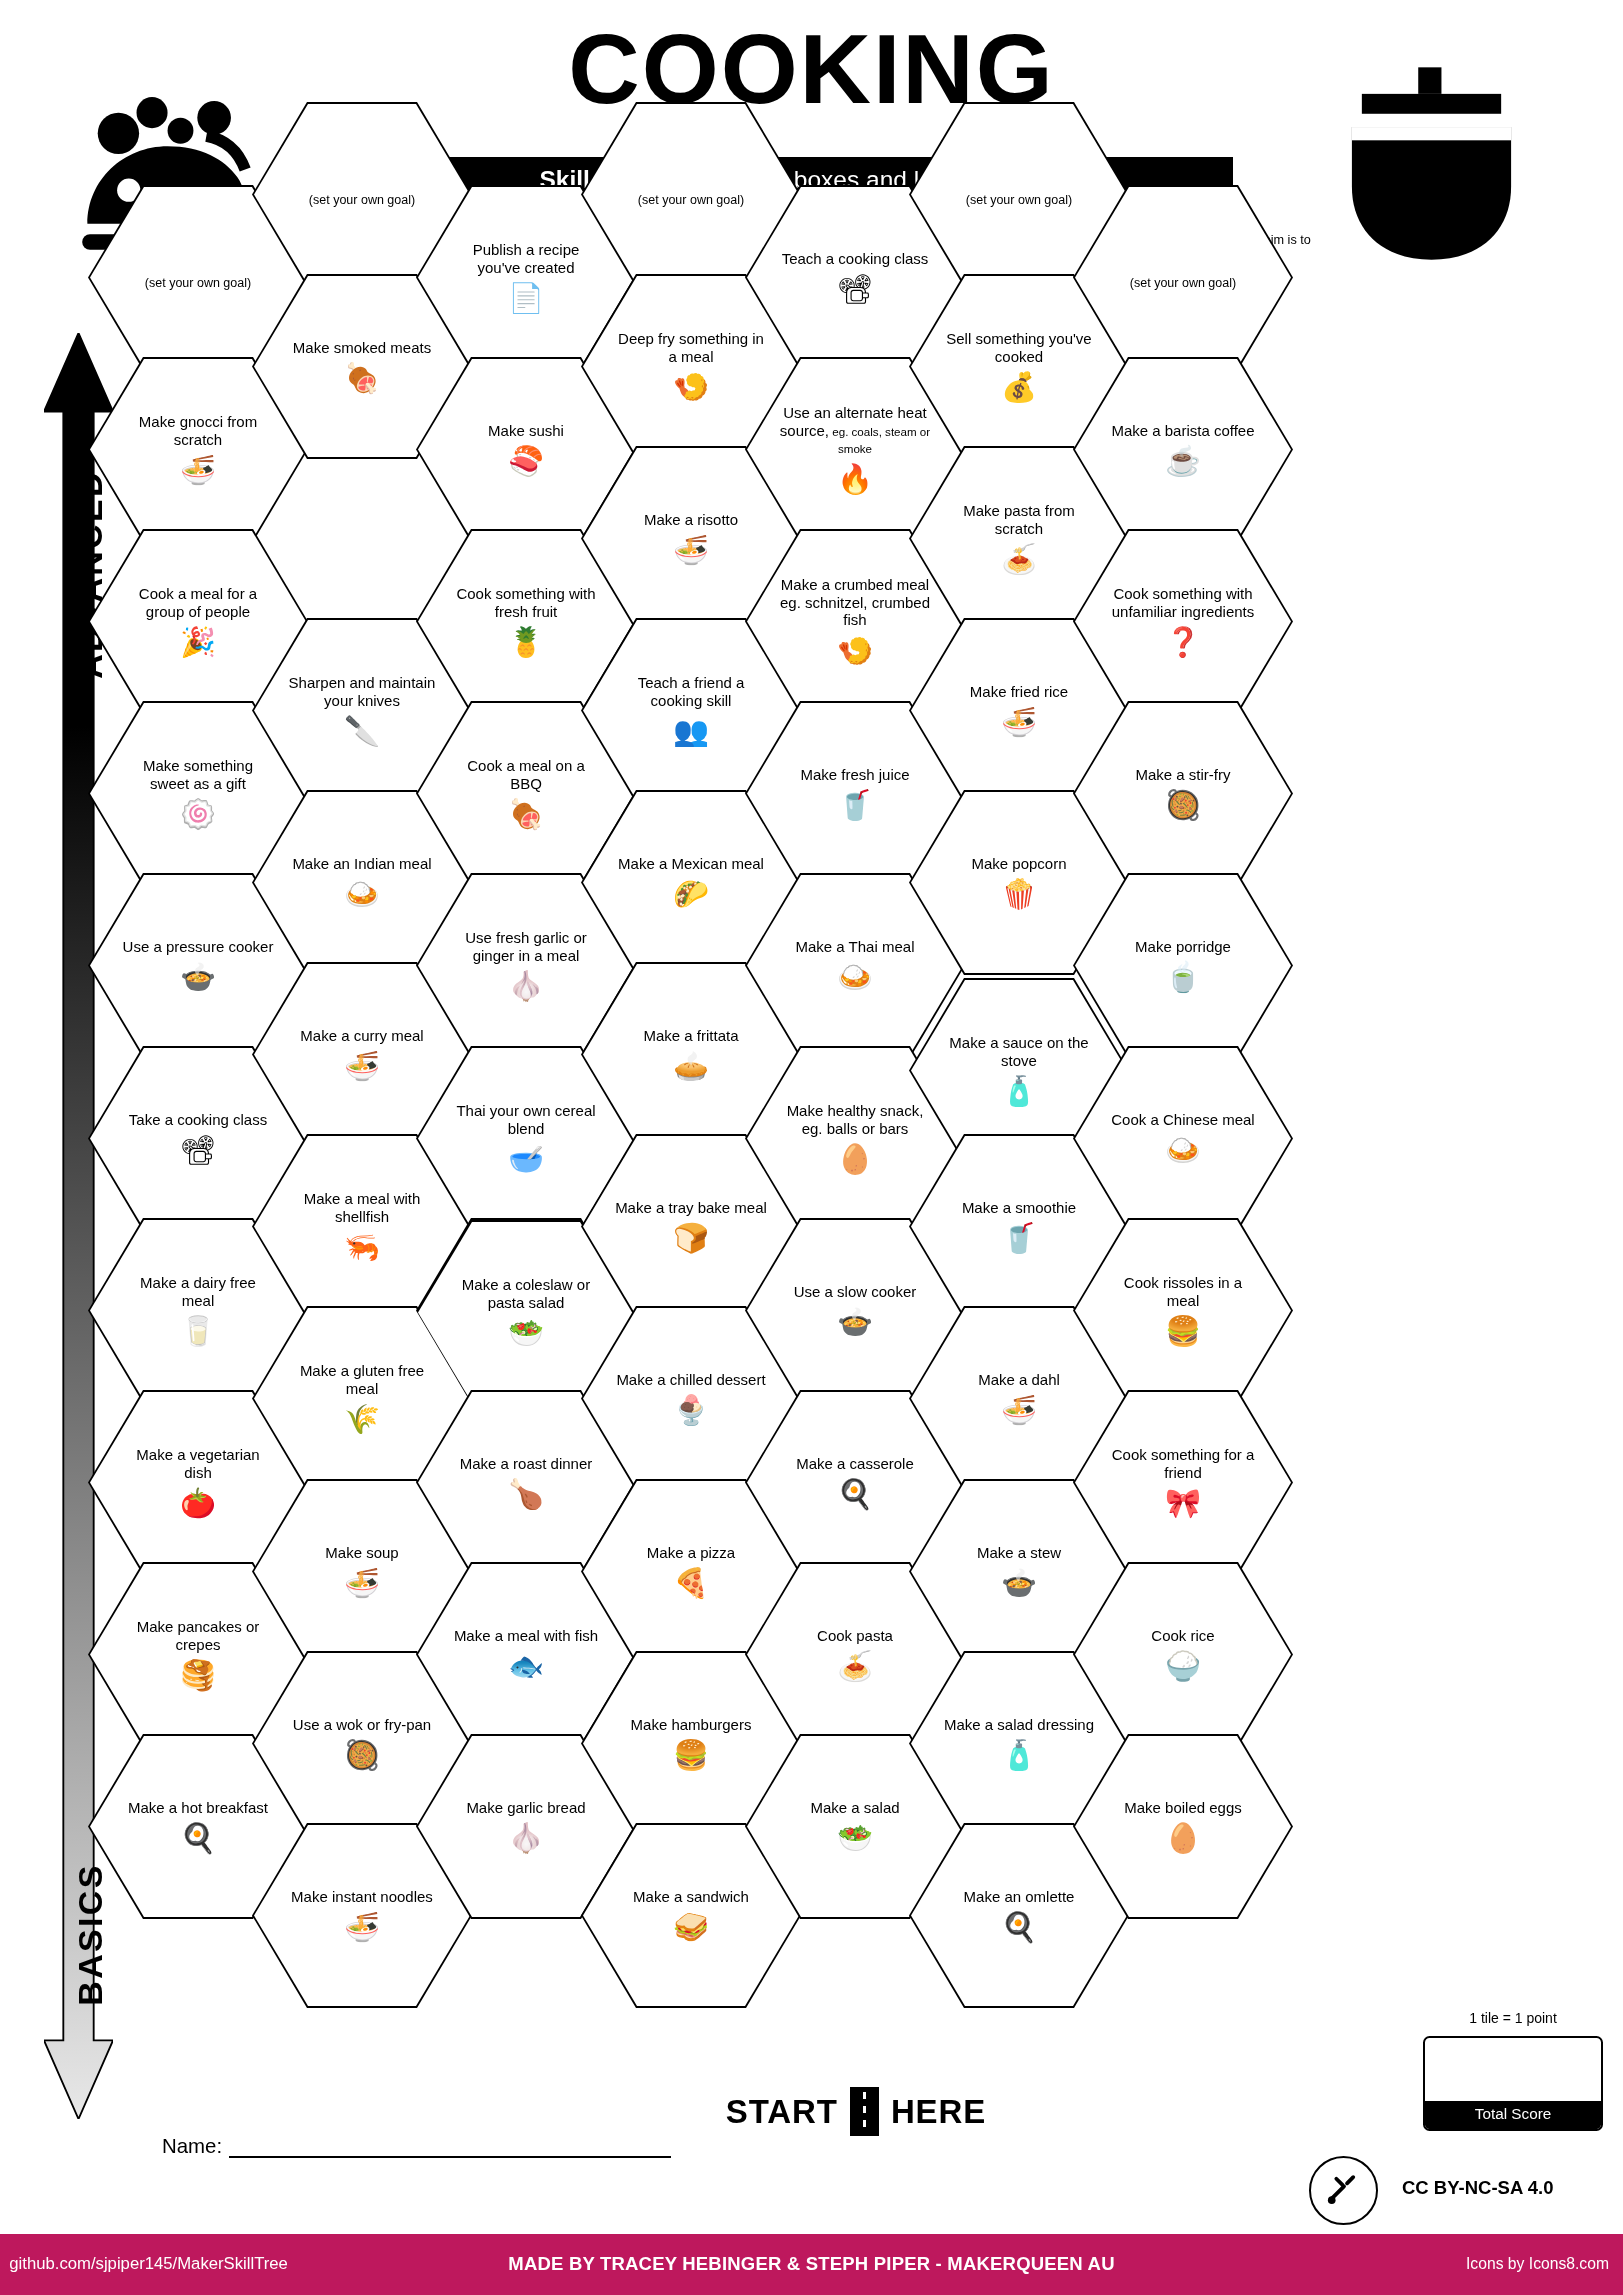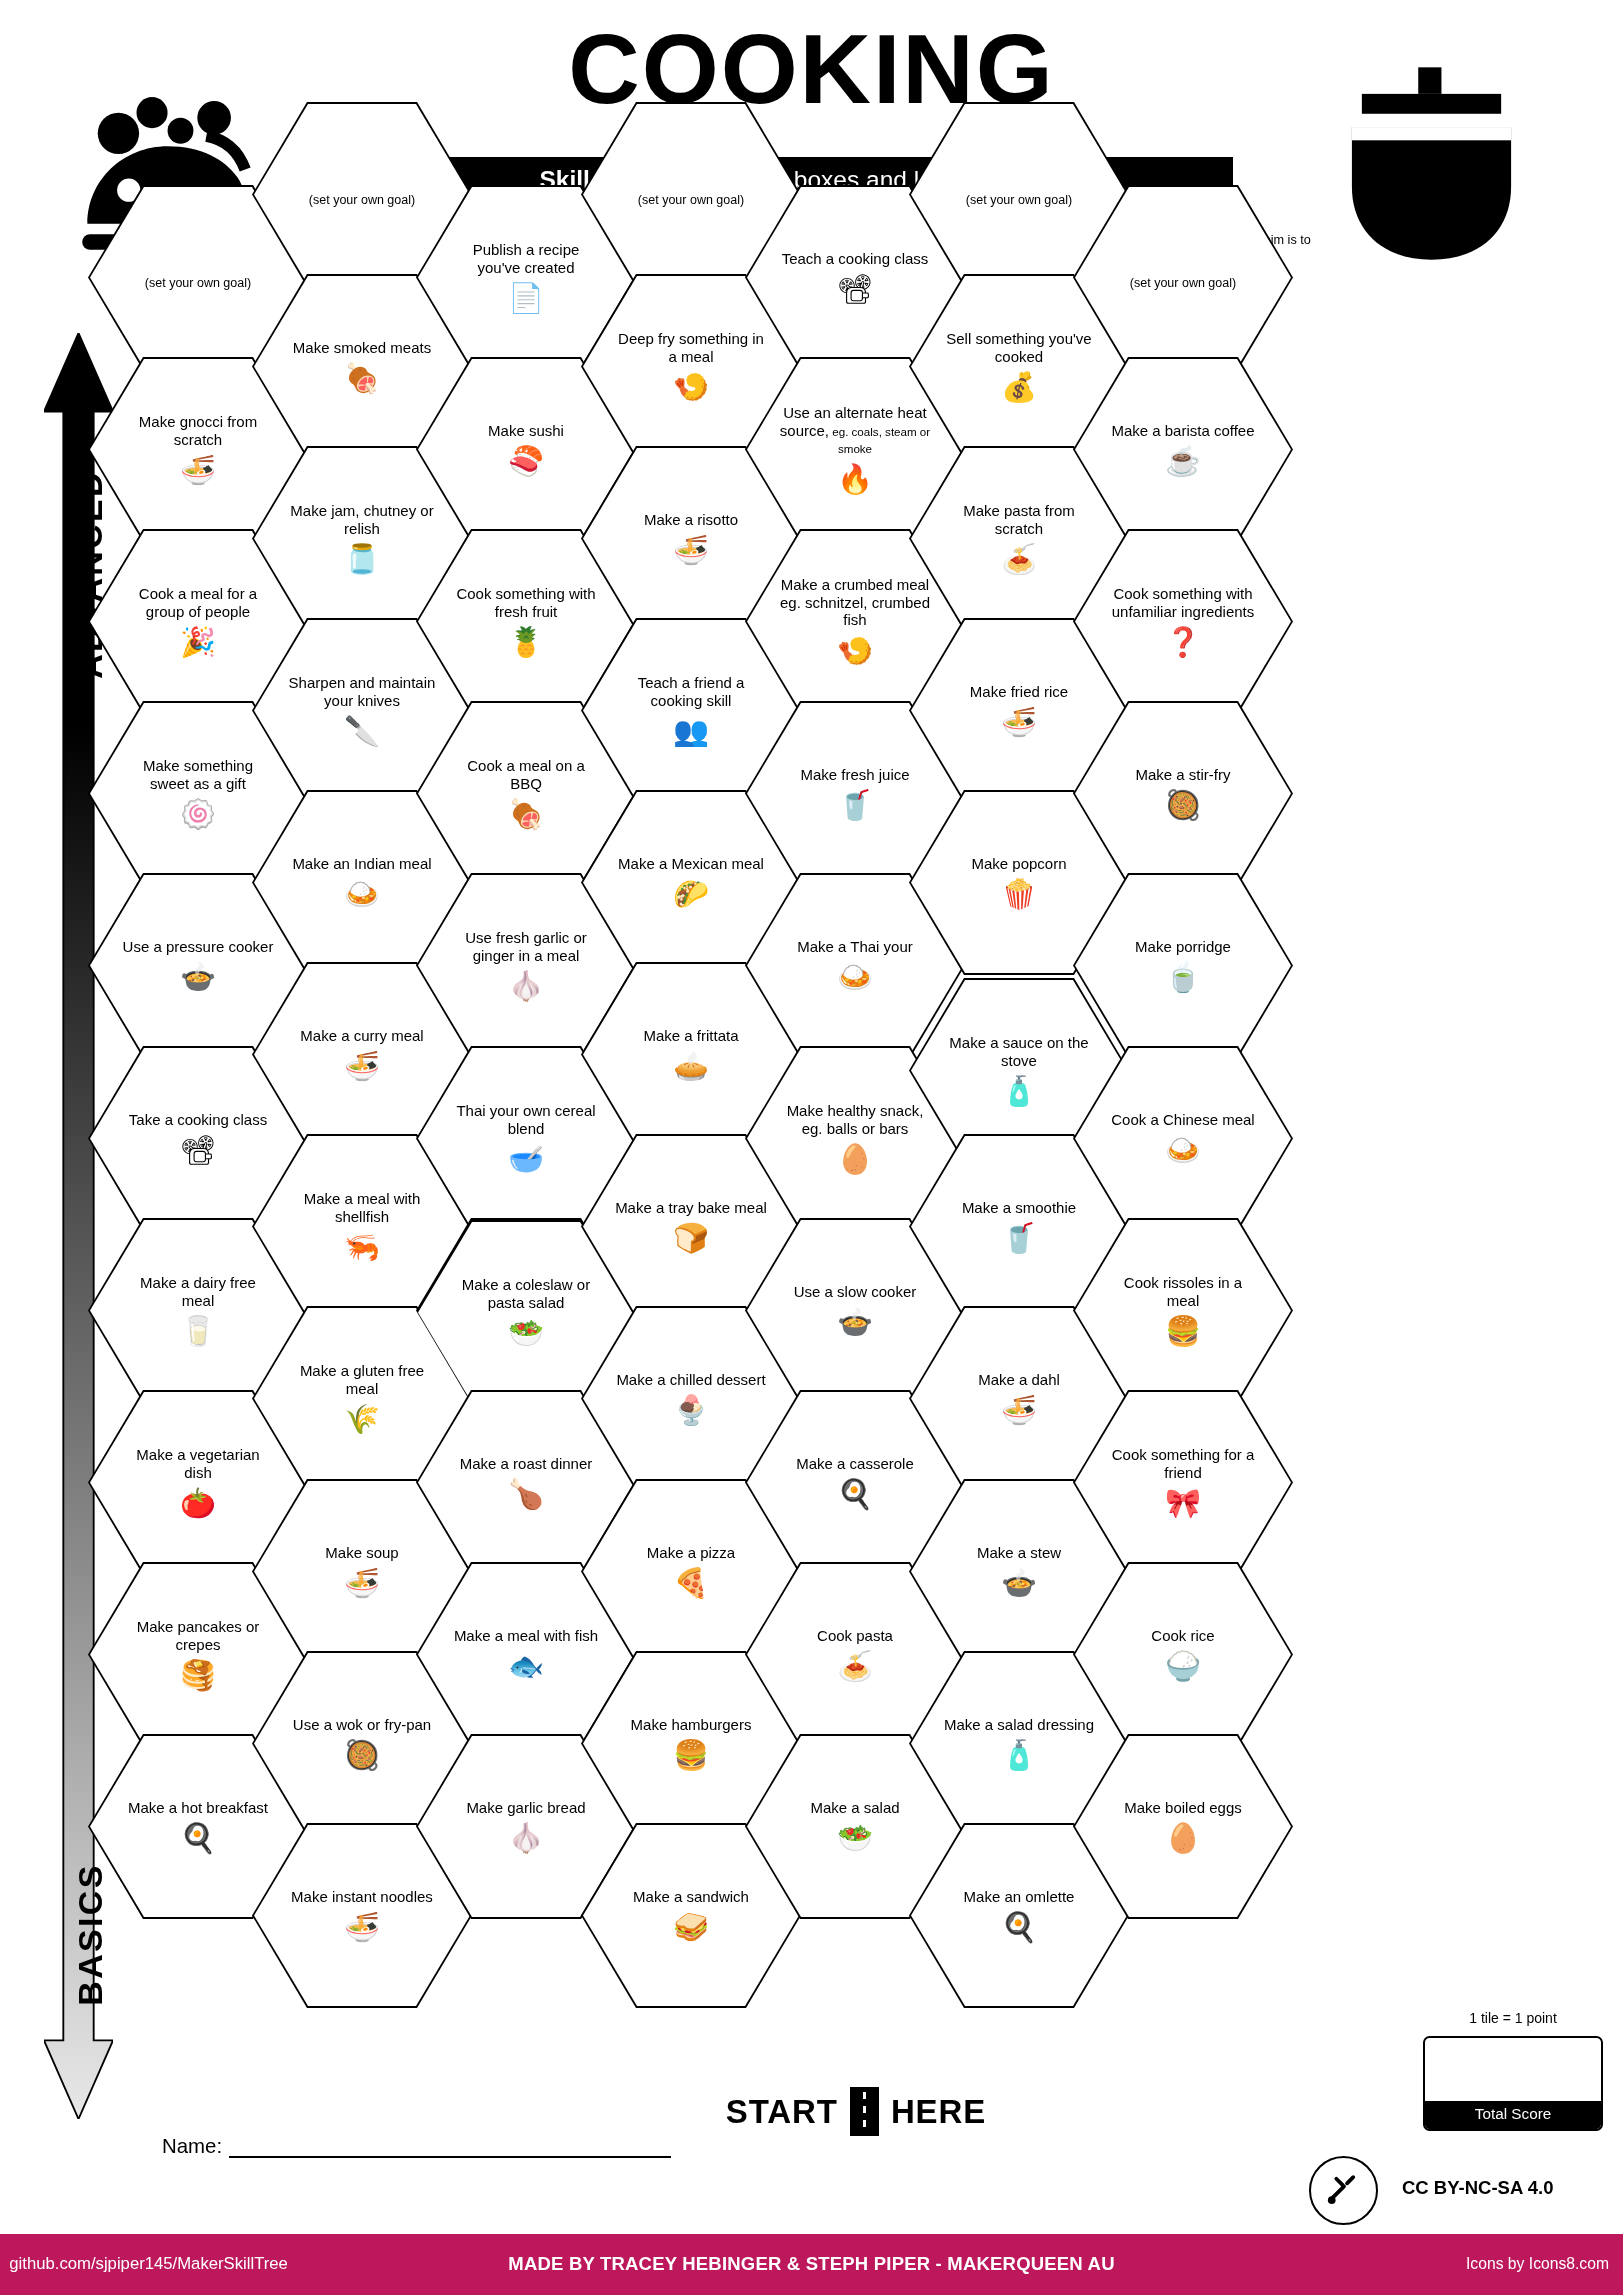--- a/index.html
+++ b/index.html
@@ -252,26 +252,20 @@
       <div class="hex-inner">
         <div class="hex-label">(set your own goal)</div>
       </div>
     </div>
     <div class="hex" style="left: 252px; top: 274px;">
       <div class="hex-inner">
         <div class="hex-label">Make smoked meats</div>
         <div class="hex-icon">🍖</div>
       </div>
     </div>
-    <div class="hex" style="left: 252px; top: 446px;">
-      <div class="hex-inner">
-        <div class="hex-label">Make jam, chutney or relish</div>
-        <div class="hex-icon">🫙</div>
-      </div>
-    </div>
     <div class="hex" style="left: 252px; top: 618px;">
       <div class="hex-inner">
         <div class="hex-label">Sharpen and maintain your knives</div>
         <div class="hex-icon">🔪</div>
       </div>
     </div>
     <div class="hex" style="left: 252px; top: 790px;">
       <div class="hex-inner">
         <div class="hex-label">Make an Indian meal</div>
         <div class="hex-icon">🍛</div>
@@ -457,21 +451,21 @@
       </div>
     </div>
     <div class="hex" style="left: 745px; top: 701px;">
       <div class="hex-inner">
         <div class="hex-label">Make fresh juice</div>
         <div class="hex-icon">🥤</div>
       </div>
     </div>
     <div class="hex" style="left: 745px; top: 873px;">
       <div class="hex-inner">
-        <div class="hex-label">Make a Thai your</div>
+        <div class="hex-label">Make a Thai meal</div>
         <div class="hex-icon">🍛</div>
       </div>
     </div>
     <div class="hex" style="left: 745px; top: 1046px;">
       <div class="hex-inner">
         <div class="hex-label">Make healthy snack, eg. balls or bars</div>
         <div class="hex-icon">🥚</div>
       </div>
     </div>
     <div class="hex" style="left: 745px; top: 1218px;">

